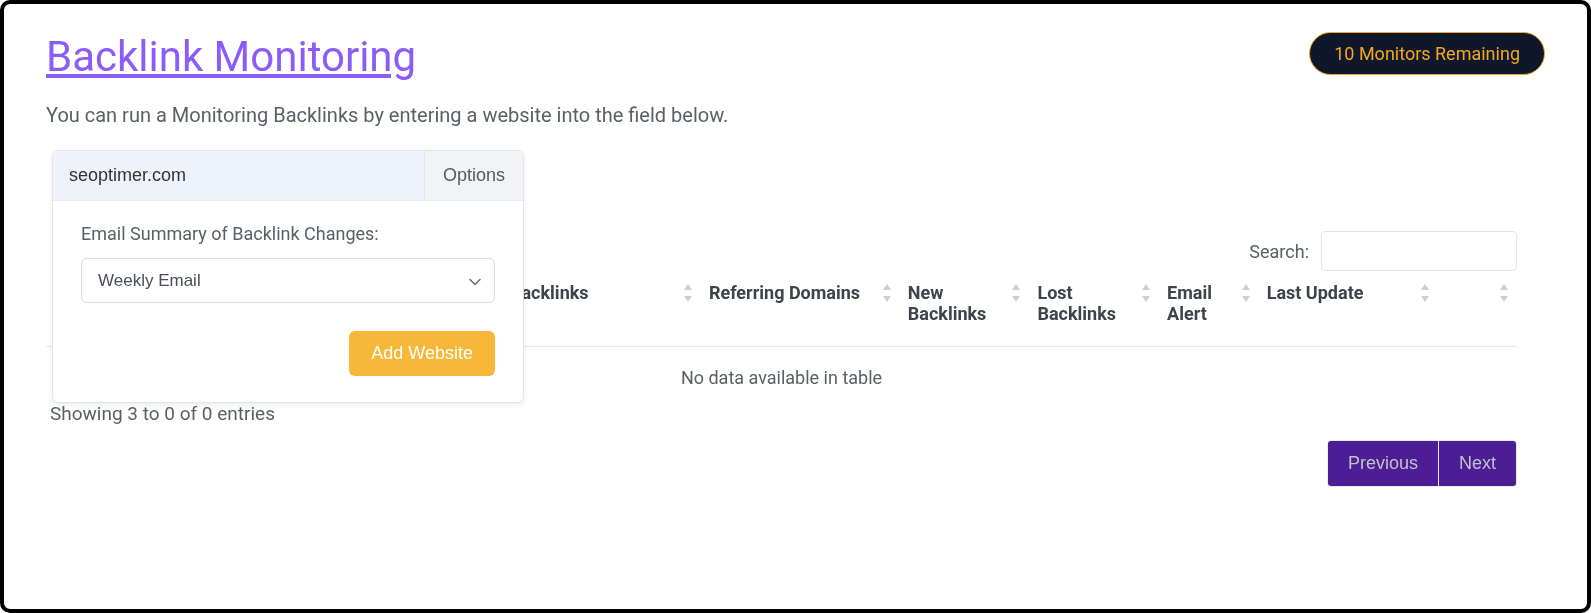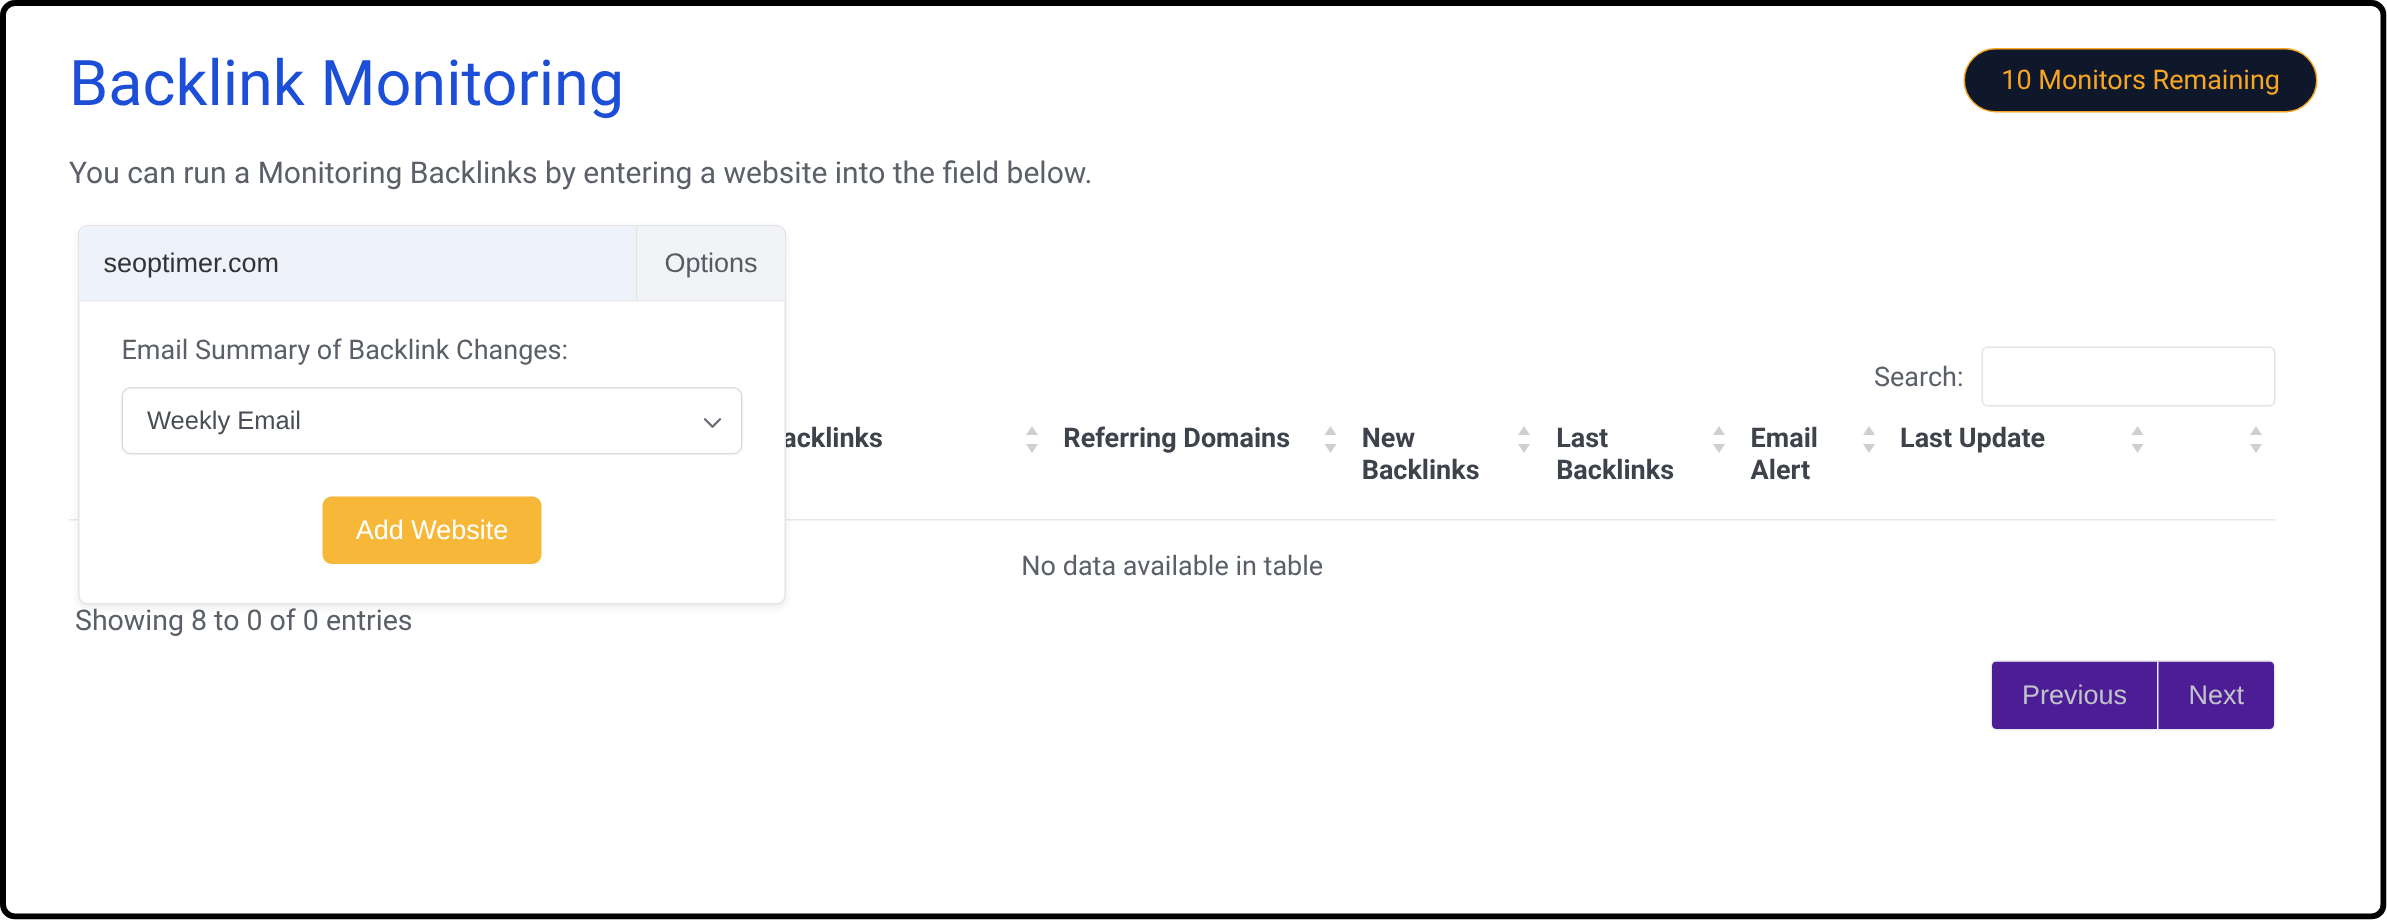--- a/index.html
+++ b/index.html
@@ -18,21 +18,22 @@
     overflow: hidden;
   }
   .header-row {
     display: flex;
     justify-content: space-between;
     align-items: flex-start;
   }
   .page-title {
     font-size: 42px;
     font-weight: 400;
-    color: #1d4ed8;
+    color: #8b5cf6;
+    text-decoration: underline;
   }
   .badge-pill {
     border: 1px solid #f5a623;
     color: #f5a623;
     border-radius: 999px;
     padding: 10px 24px;
     font-size: 18px;
     background: #0f172a;
   }
   .subtitle {
@@ -107,21 +108,21 @@
   .chevron {
     position: absolute;
     right: 14px;
     top: 50%;
     transform: translateY(-50%);
     pointer-events: none;
     color: #6a6f77;
   }
   .popover-actions {
     display: flex;
-    justify-content: center;
+    justify-content: flex-end;
     margin-top: 28px;
   }
   .btn-primary {
     background: #f7b738;
     border: none;
     color: #fff;
     font-size: 18px;
     padding: 12px 22px;
     border-radius: 6px;
     cursor: pointer;
@@ -289,21 +290,21 @@
           </th>
           <th class="col-refdom">
             <span>Referring Domains</span>
             <span class="sort-icon"></span>
           </th>
           <th class="col-newbl">
             <span>New Backlinks</span>
             <span class="sort-icon"></span>
           </th>
           <th class="col-lostbl">
-            <span>Last Backlinks</span>
+            <span>Lost Backlinks</span>
             <span class="sort-icon"></span>
           </th>
           <th class="col-email">
             <span>Email Alert</span>
             <span class="sort-icon"></span>
           </th>
           <th class="col-lastup">
             <span>Last Update</span>
             <span class="sort-icon"></span>
           </th>
@@ -314,20 +315,20 @@
         </tr>
       </thead>
       <tbody>
         <tr class="empty-row">
           <td colspan="8">No data available in table</td>
         </tr>
       </tbody>
     </table>
   </div>
 
-  <div class="info-text">Showing 8 to 0 of 0 entries</div>
+  <div class="info-text">Showing 3 to 0 of 0 entries</div>
 
   <div class="pager">
     <button>Previous</button>
     <button>Next</button>
   </div>
 
 </div>
 
 </body></html>

